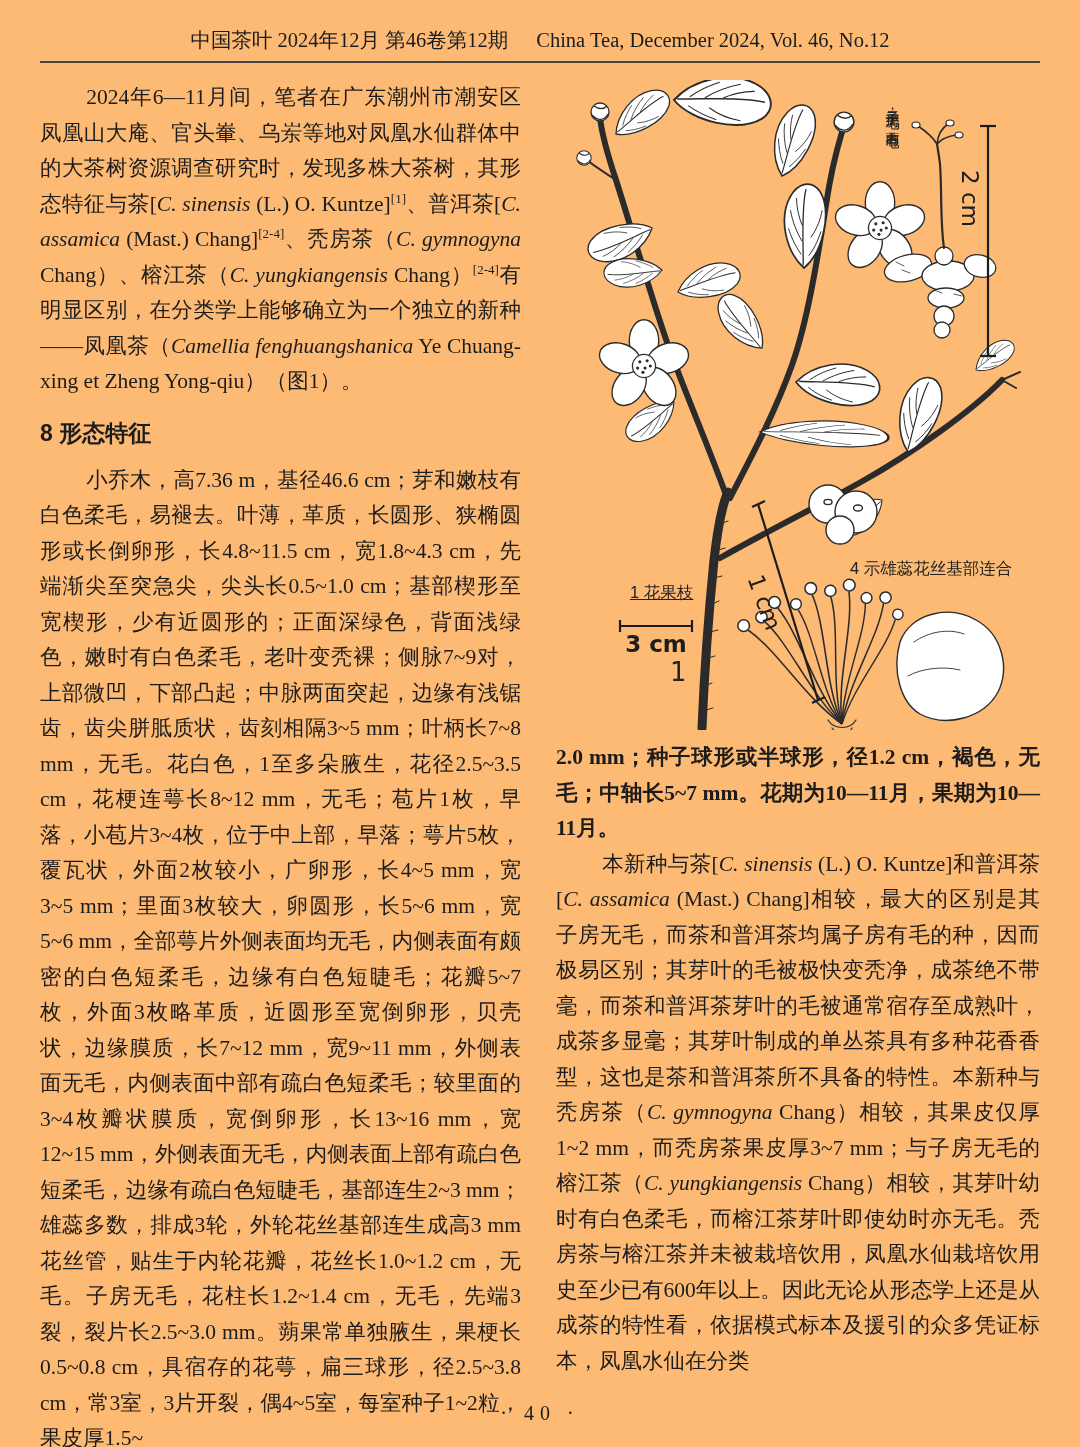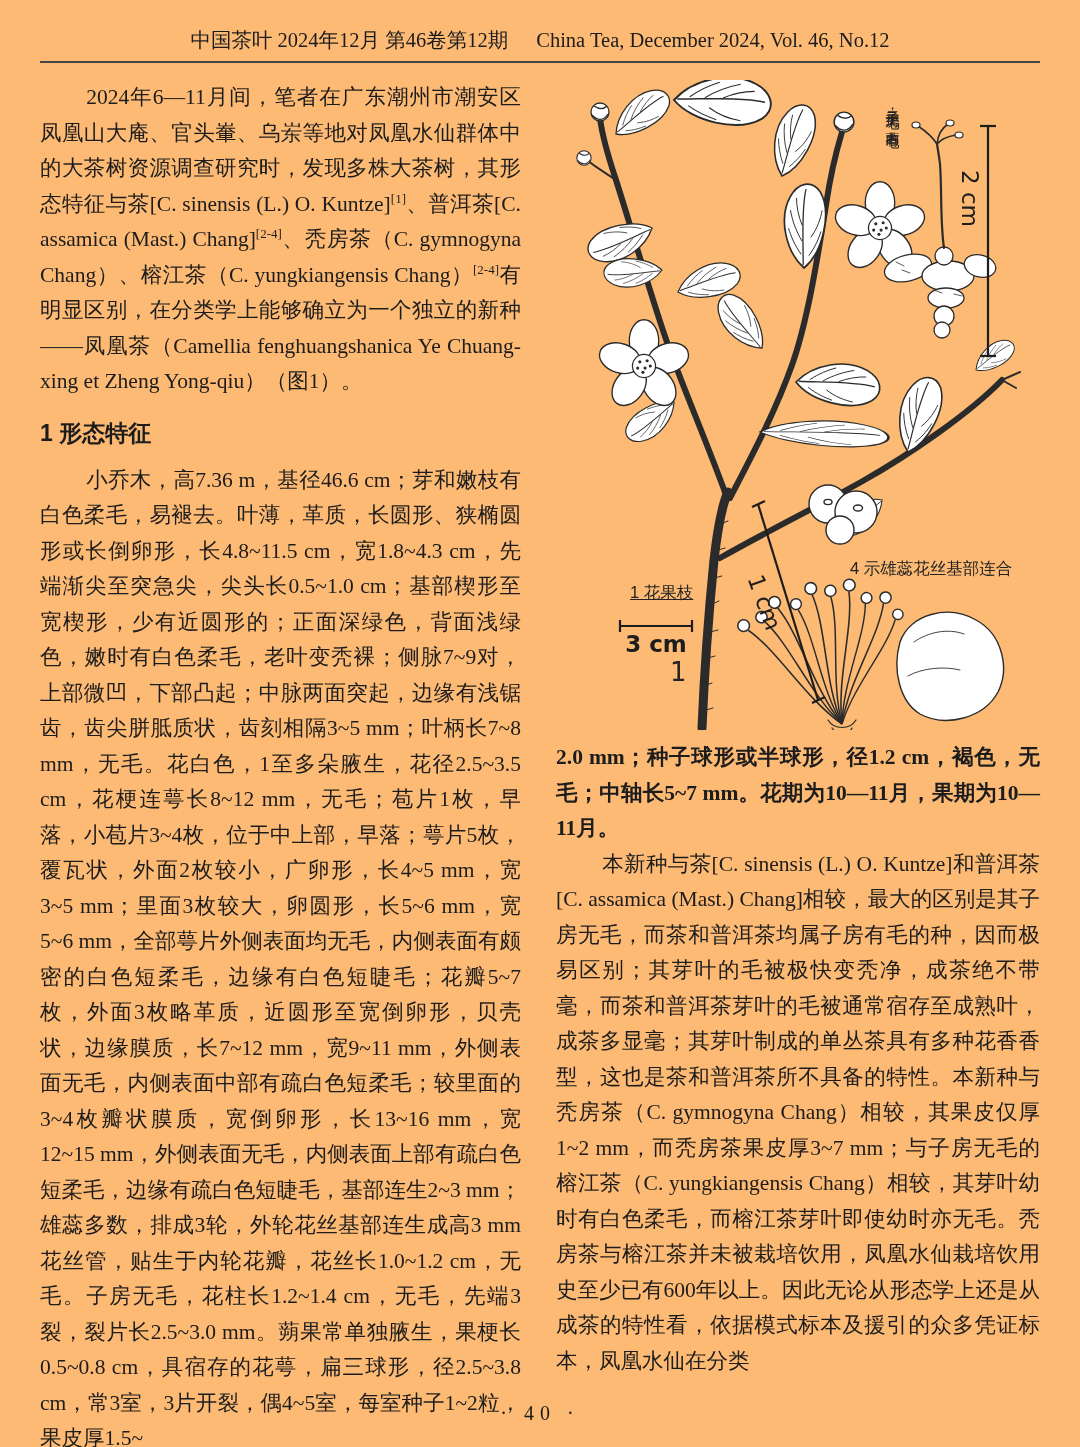--- a/index.html
+++ b/index.html
@@ -9,21 +9,21 @@
     font-family:"Liberation Serif","DejaVu Serif",serif;
   }
   .header{position:absolute;top:26px;left:0;width:100%;text-align:center;font-size:20.5px;white-space:nowrap;}
   .header .gap{display:inline-block;width:28px;}
   .header-rule{position:absolute;top:61px;left:40px;width:1000px;border-top:2px solid #454545;}
   .col{position:absolute;top:80px;font-size:21.5px;line-height:35.5px;text-align:justify;}
   .col-left{left:40px;width:481px;}
   .col-right{left:556px;width:484px;}
   p{margin:0;}
   .indent{text-indent:2.15em;}
-  .it{}
+  .it{font-style:italic;}
   .bold{font-weight:bold;}
   sup{font-size:13px;line-height:0;vertical-align:super;}
   .section-heading{
     font-family:"Liberation Sans","DejaVu Sans",sans-serif;font-weight:bold;
     font-size:23px;line-height:30px;margin:18px 0 15px 0;text-align:left;
   }
   .figure-box{position:relative;width:484px;height:650px;}
   .fig-label{position:absolute;font-size:16.5px;line-height:21px;color:#222;
     font-family:"Liberation Sans","DejaVu Sans",sans-serif;white-space:nowrap;}
   .vert{writing-mode:vertical-rl;font-size:14px;letter-spacing:1px;}
@@ -46,21 +46,21 @@
 
 <div class="page">
 
   <div class="header">
     <span>中国茶叶 2024年12月 第46卷第12期</span><span class="gap"></span><span>China Tea, December 2024, Vol. 46, No.12</span>
   </div>
   <div class="header-rule"></div>
 
   <div class="col col-left">
     <p class="indent"><span>2024年6—11月间，笔者在广东潮州市潮安区凤凰山大庵、官头輋、乌岽等地对凤凰水仙群体中的大茶树资源调查研究时，发现多株大茶树，其形态特征与茶[</span><span class="it">C. sinensis</span><span> (L.) O. Kuntze]</span><sup>[1]</sup><span>、普洱茶[</span><span class="it">C. assamica</span><span> (Mast.) Chang]</span><sup>[2-4]</sup><span>、秃房茶（</span><span class="it">C. gymnogyna</span><span> Chang）、榕江茶（</span><span class="it">C. yungkiangensis</span><span> Chang）</span><sup>[2-4]</sup><span>有明显区别，在分类学上能够确立为一个独立的新种——凤凰茶（</span><span class="it">Camellia fenghuangshanica</span><span> Ye Chuang-xing et Zheng Yong-qiu）（图1）。</span></p>
-    <div class="section-heading">1  形态特征</div>
+    <div class="section-heading">8  形态特征</div>
     <p class="indent">小乔木，高7.36 m，基径46.6 cm；芽和嫩枝有白色柔毛，易褪去。叶薄，革质，长圆形、狭椭圆形或长倒卵形，长4.8~11.5 cm，宽1.8~4.3 cm，先端渐尖至突急尖，尖头长0.5~1.0 cm；基部楔形至宽楔形，少有近圆形的；正面深绿色，背面浅绿色，嫩时有白色柔毛，老叶变秃裸；侧脉7~9对，上部微凹，下部凸起；中脉两面突起，边缘有浅锯齿，齿尖胼胝质状，齿刻相隔3~5 mm；叶柄长7~8 mm，无毛。花白色，1至多朵腋生，花径2.5~3.5 cm，花梗连萼长8~12 mm，无毛；苞片1枚，早落，小苞片3~4枚，位于中上部，早落；萼片5枚，覆瓦状，外面2枚较小，广卵形，长4~5 mm，宽3~5 mm；里面3枚较大，卵圆形，长5~6 mm，宽5~6 mm，全部萼片外侧表面均无毛，内侧表面有颇密的白色短柔毛，边缘有白色短睫毛；花瓣5~7枚，外面3枚略革质，近圆形至宽倒卵形，贝壳状，边缘膜质，长7~12 mm，宽9~11 mm，外侧表面无毛，内侧表面中部有疏白色短柔毛；较里面的3~4枚瓣状膜质，宽倒卵形，长13~16 mm，宽12~15 mm，外侧表面无毛，内侧表面上部有疏白色短柔毛，边缘有疏白色短睫毛，基部连生2~3 mm；雄蕊多数，排成3轮，外轮花丝基部连生成高3 mm花丝管，贴生于内轮花瓣，花丝长1.0~1.2 cm，无毛。子房无毛，花柱长1.2~1.4 cm，无毛，先端3裂，裂片长2.5~3.0 mm。蒴果常单独腋生，果梗长0.5~0.8 cm，具宿存的花萼，扁三球形，径2.5~3.8 cm，常3室，3片开裂，偶4~5室，每室种子1~2粒，果皮厚1.5~</p>
   </div>
 
   <div class="col col-right">
 
     <div class="figure-box">
       <svg width="484" height="650" viewBox="0 0 484 650">
         <defs>
           <g id="leaf">
             <path d="M0,0 C10,-16 34,-26 52,-20 C64,-16 68,-6 60,2 C46,14 14,12 0,0 Z" fill="#ffffff" stroke="#2b2b2b" stroke-width="1.3"></path>

